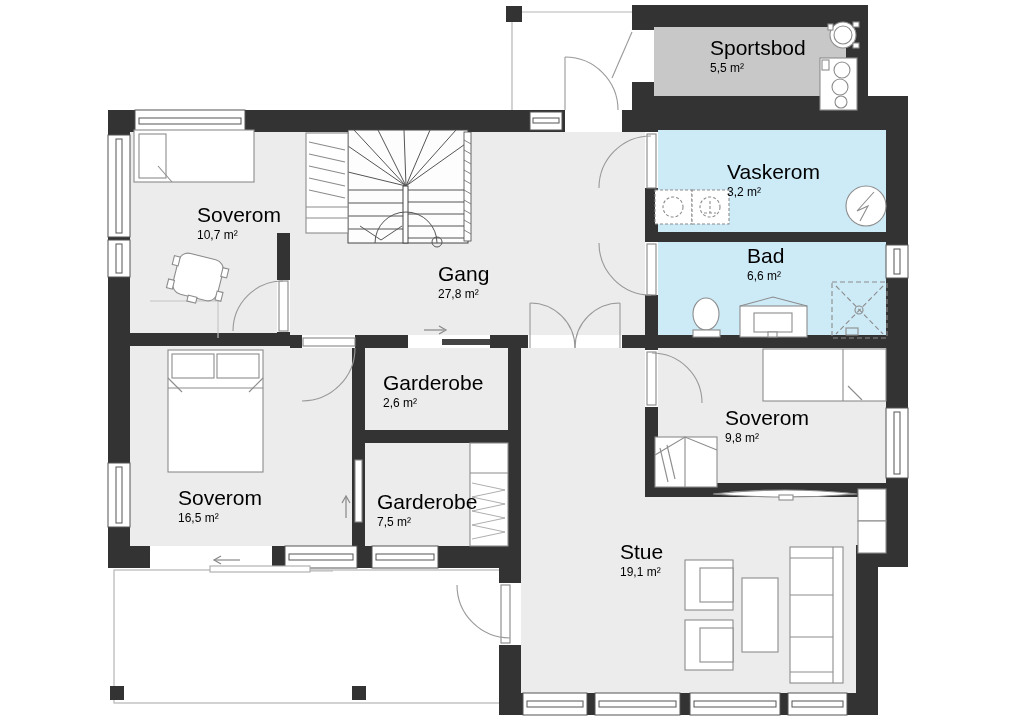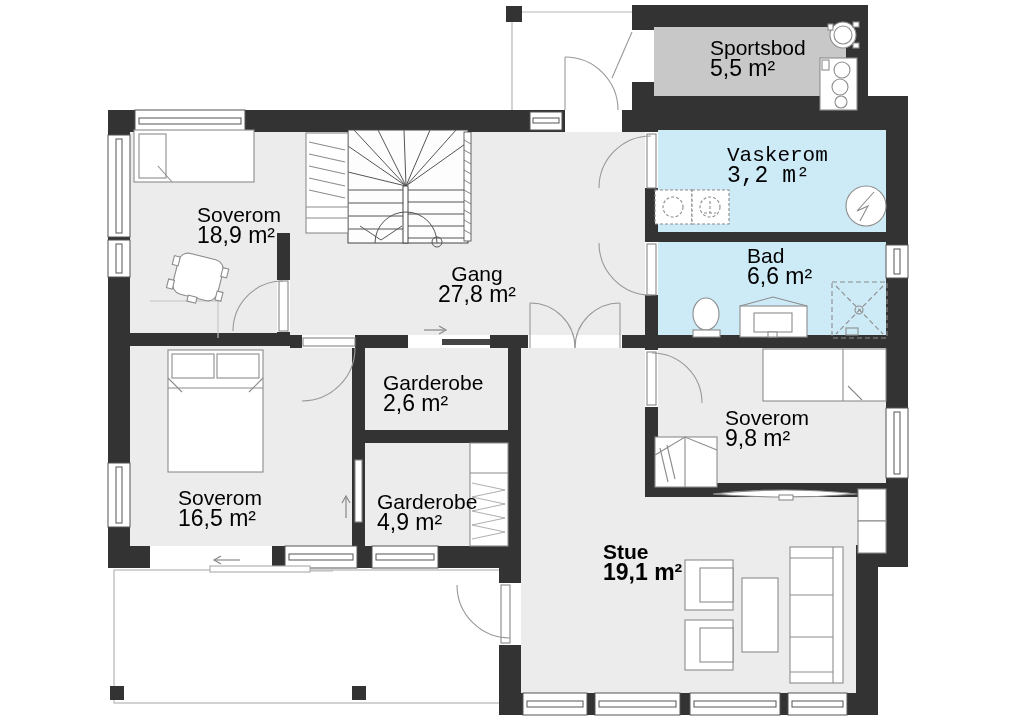--- a/index.html
+++ b/index.html
@@ -1,31 +1,31 @@
 <!DOCTYPE html>
 <html><head>
 <meta charset="utf-8">
 <style>
   html,body{margin:0;padding:0;background:#fff;}
   .plan{position:relative;width:1018px;height:720px;background:#fff;overflow:hidden;
         font-family:"Liberation Sans",sans-serif;}
   .plan svg{position:absolute;left:0;top:0;}
   .room-label{position:absolute;white-space:nowrap;color:#000;}
   .room-name{font-size:21px;line-height:23px;}
-  .room-area{font-size:23px;line-height:19px;}
+  .room-area{font-size:12px;line-height:19px;}
   .lbl-sportsbod{left:710px;top:36px;}
-  .lbl-vaskerom{left:727px;top:144px;font-family:Liberation Mono, monospace;}
+  .lbl-vaskerom{left:727px;top:160px;}
   .lbl-bad{left:747px;top:244px;}
   .lbl-soverom1{left:197px;top:203px;}
-  .lbl-gang{left:438px;top:262px;text-align:center;}
+  .lbl-gang{left:438px;top:262px;}
   .lbl-garderobe1{left:383px;top:371px;}
   .lbl-garderobe2{left:377px;top:490px;}
   .lbl-soverom2{left:178px;top:486px;}
   .lbl-soverom3{left:725px;top:406px;}
-  .lbl-stue{left:603px;top:540px;font-weight:bold;}
+  .lbl-stue{left:620px;top:540px;}
 </style>
 </head>
 <body>
 
 <div class="plan">
 <svg width="1018" height="720" viewBox="0 0 1018 720" xmlns="http://www.w3.org/2000/svg">
 
   <g>
     <rect x="130" y="132" width="518" height="203" fill="#ececec"></rect>
     <rect x="130" y="346" width="222" height="200" fill="#ececec"></rect>
@@ -397,33 +397,33 @@
   <div class="room-label lbl-vaskerom">
     <div class="room-name">Vaskerom</div>
     <div class="room-area">3,2 m²</div>
   </div>
   <div class="room-label lbl-bad">
     <div class="room-name">Bad</div>
     <div class="room-area">6,6 m²</div>
   </div>
   <div class="room-label lbl-soverom1">
     <div class="room-name">Soverom</div>
-    <div class="room-area">18,9 m²</div>
+    <div class="room-area">10,7 m²</div>
   </div>
   <div class="room-label lbl-gang">
     <div class="room-name">Gang</div>
     <div class="room-area">27,8 m²</div>
   </div>
   <div class="room-label lbl-garderobe1">
     <div class="room-name">Garderobe</div>
     <div class="room-area">2,6 m²</div>
   </div>
   <div class="room-label lbl-garderobe2">
     <div class="room-name">Garderobe</div>
-    <div class="room-area">4,9 m²</div>
+    <div class="room-area">7,5 m²</div>
   </div>
   <div class="room-label lbl-soverom2">
     <div class="room-name">Soverom</div>
     <div class="room-area">16,5 m²</div>
   </div>
   <div class="room-label lbl-soverom3">
     <div class="room-name">Soverom</div>
     <div class="room-area">9,8 m²</div>
   </div>
   <div class="room-label lbl-stue">

